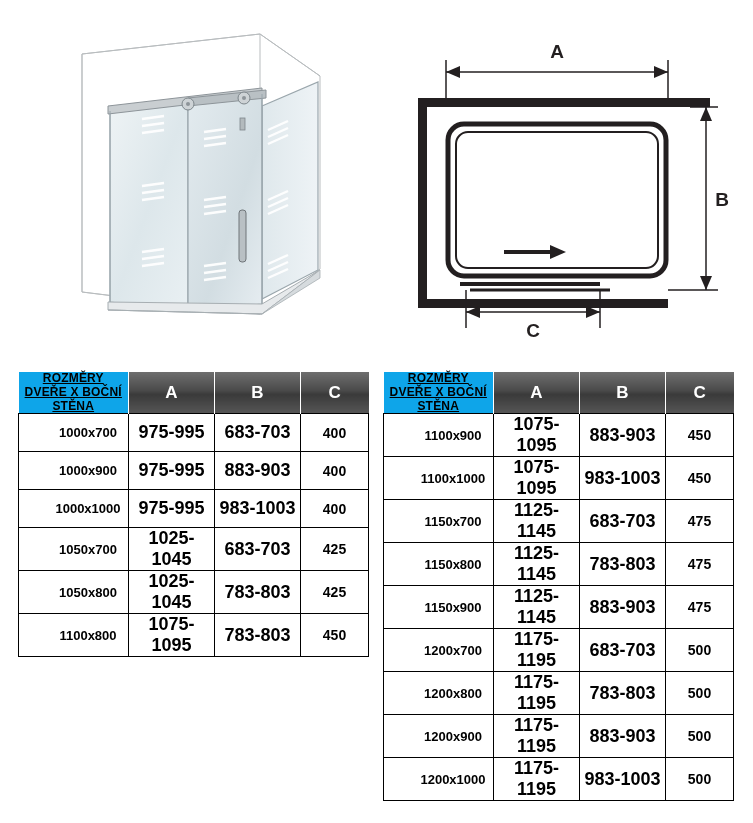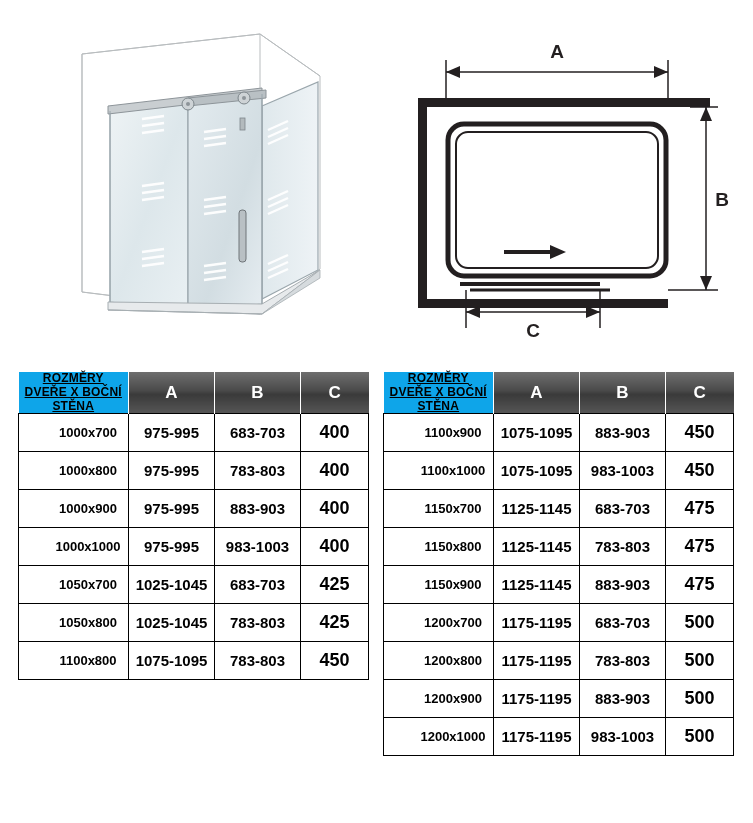--- a/index.html
+++ b/index.html
@@ -75,22 +75,22 @@
     border: 1px solid #000000;
     text-align: center;
     vertical-align: middle;
     font-size: 12.5px;
     font-weight: bold;
     padding: 0 2px;
     background: #ffffff;
   }
   table.dim tbody td.cell-name { font-size: 13px; padding-left: 31px; }
   table.dim tbody td.cell-a,
-  table.dim tbody td.cell-b { font-size: 15px; margin-top: 24px; }
-  table.dim tbody td.cell-c { font-size: 18px; }
+  table.dim tbody td.cell-b { font-size: 18px; margin-top: 24px; }
+  table.dim tbody td.cell-c { font-size: 14px; }
 
   svg { display: block; }
 </style>
 </head>
 <body>
 
 <div id="illustrations">
 
   <div class="illu" id="illu-3d">
     <svg width="320" height="330" viewBox="0 0 320 330" aria-label="3d view">
@@ -243,26 +243,20 @@
       </tr>
     </thead>
     <tbody>
       <tr>
         <td class="cell-name">1000x700</td>
         <td class="cell-a">975-995</td>
         <td class="cell-b">683-703</td>
         <td class="cell-c">400</td>
       </tr>
       <tr>
-        <td class="cell-name">1000x800</td>
-        <td class="cell-a">975-995</td>
-        <td class="cell-b">783-803</td>
-        <td class="cell-c">400</td>
-      </tr>
-      <tr>
         <td class="cell-name">1000x900</td>
         <td class="cell-a">975-995</td>
         <td class="cell-b">883-903</td>
         <td class="cell-c">400</td>
       </tr>
       <tr>
         <td class="cell-name">1000x1000</td>
         <td class="cell-a">975-995</td>
         <td class="cell-b">983-1003</td>
         <td class="cell-c">400</td>

